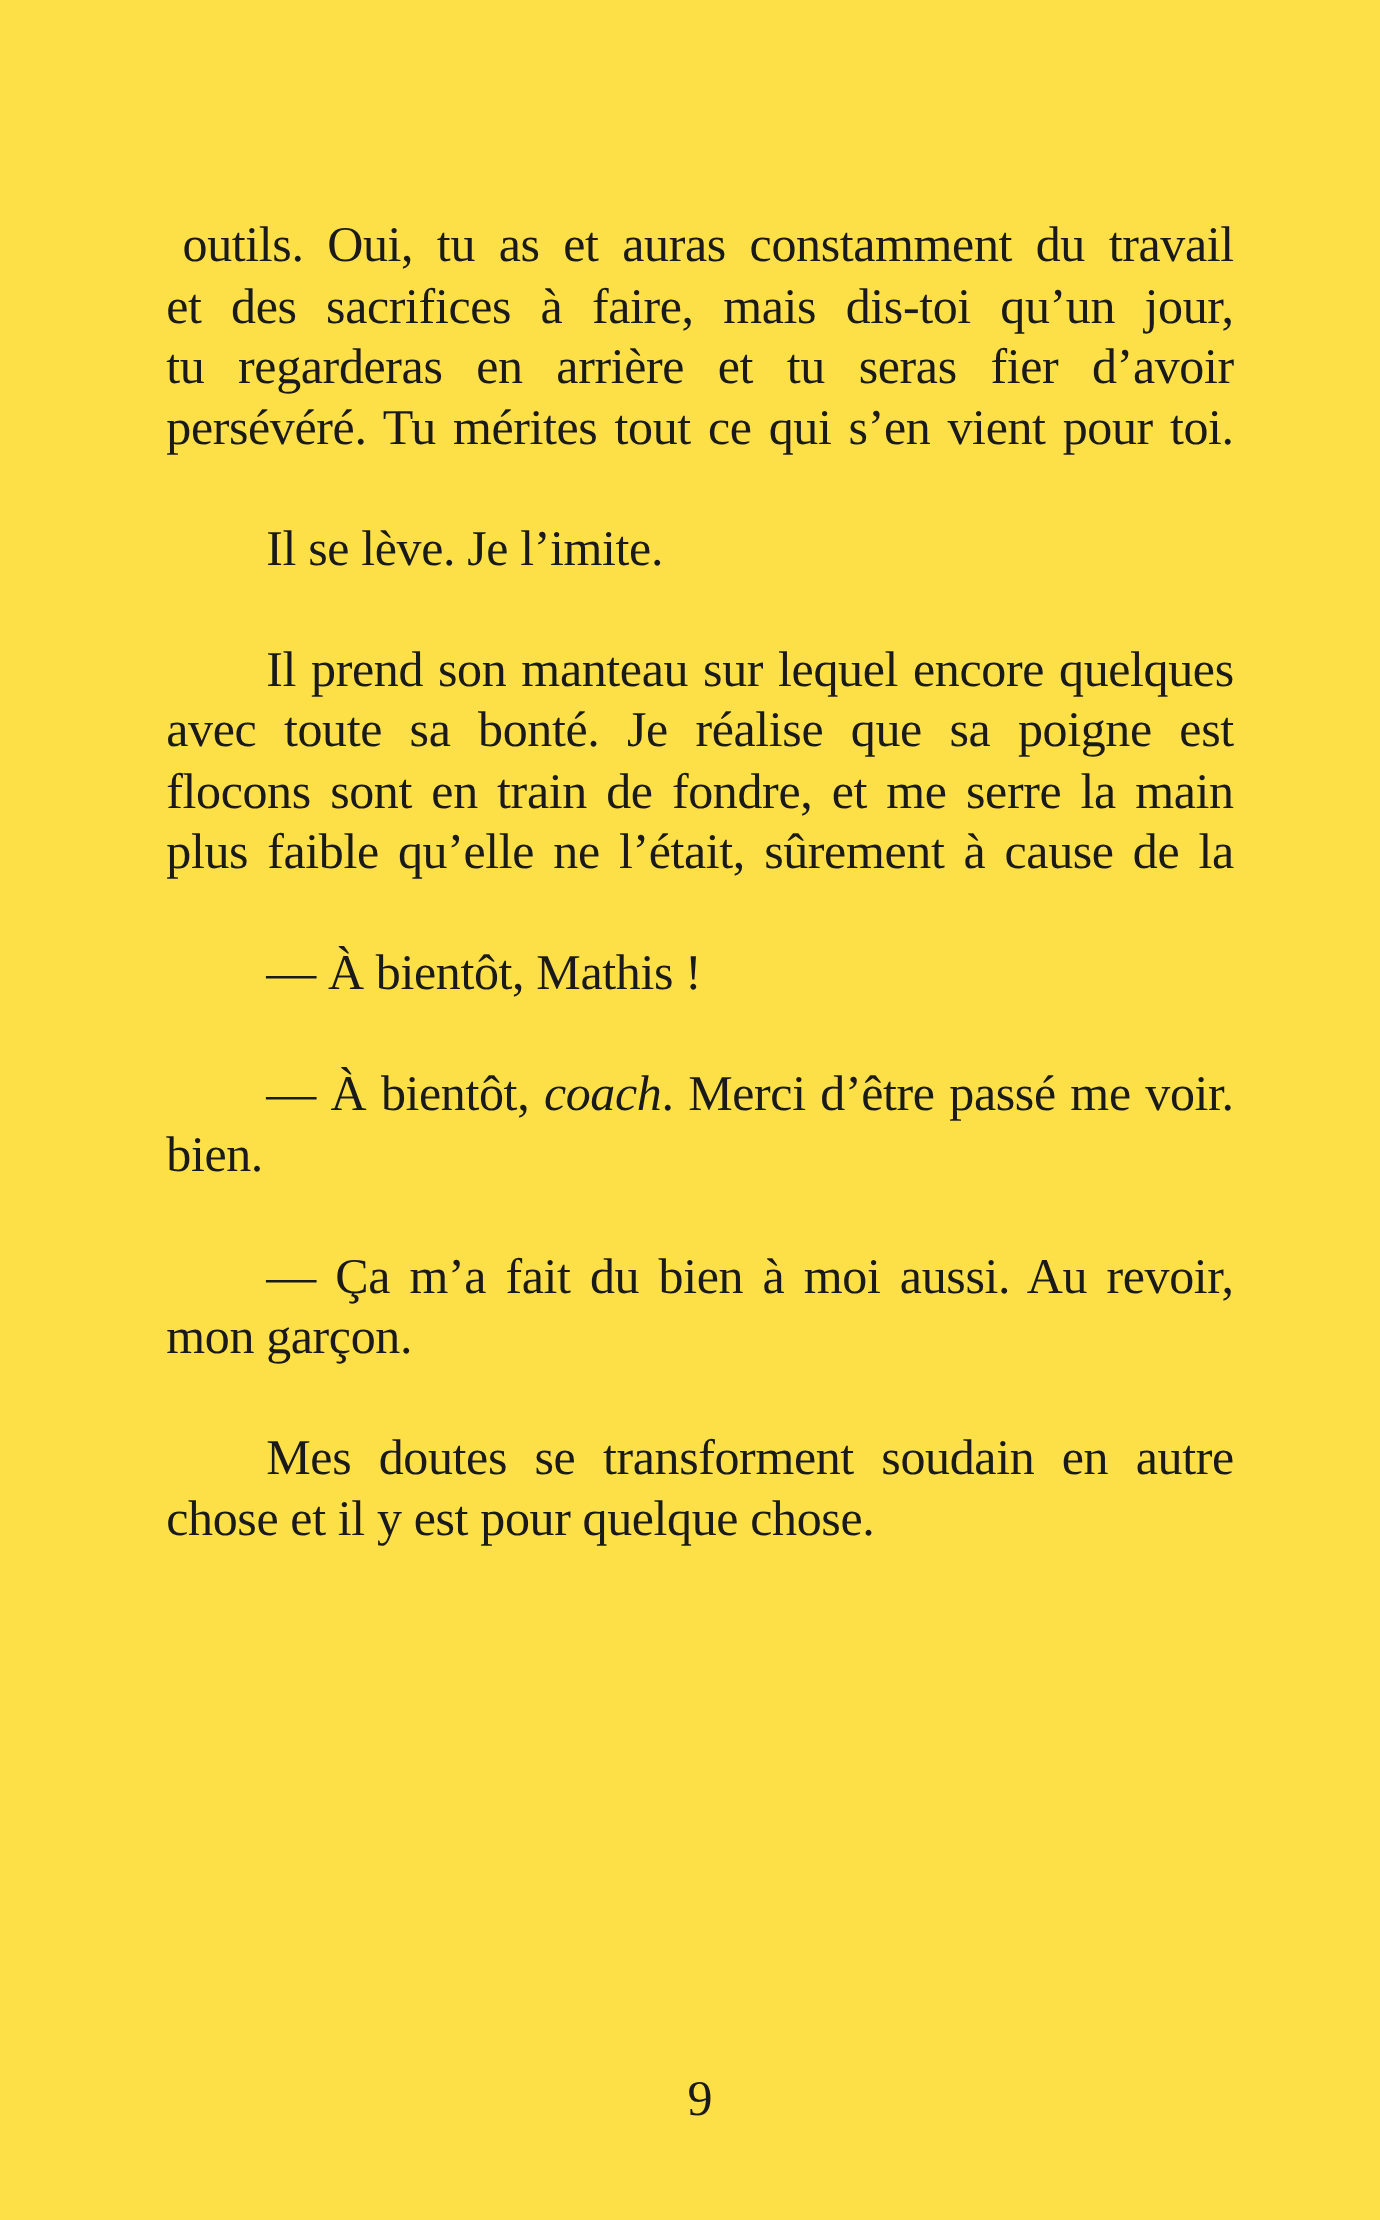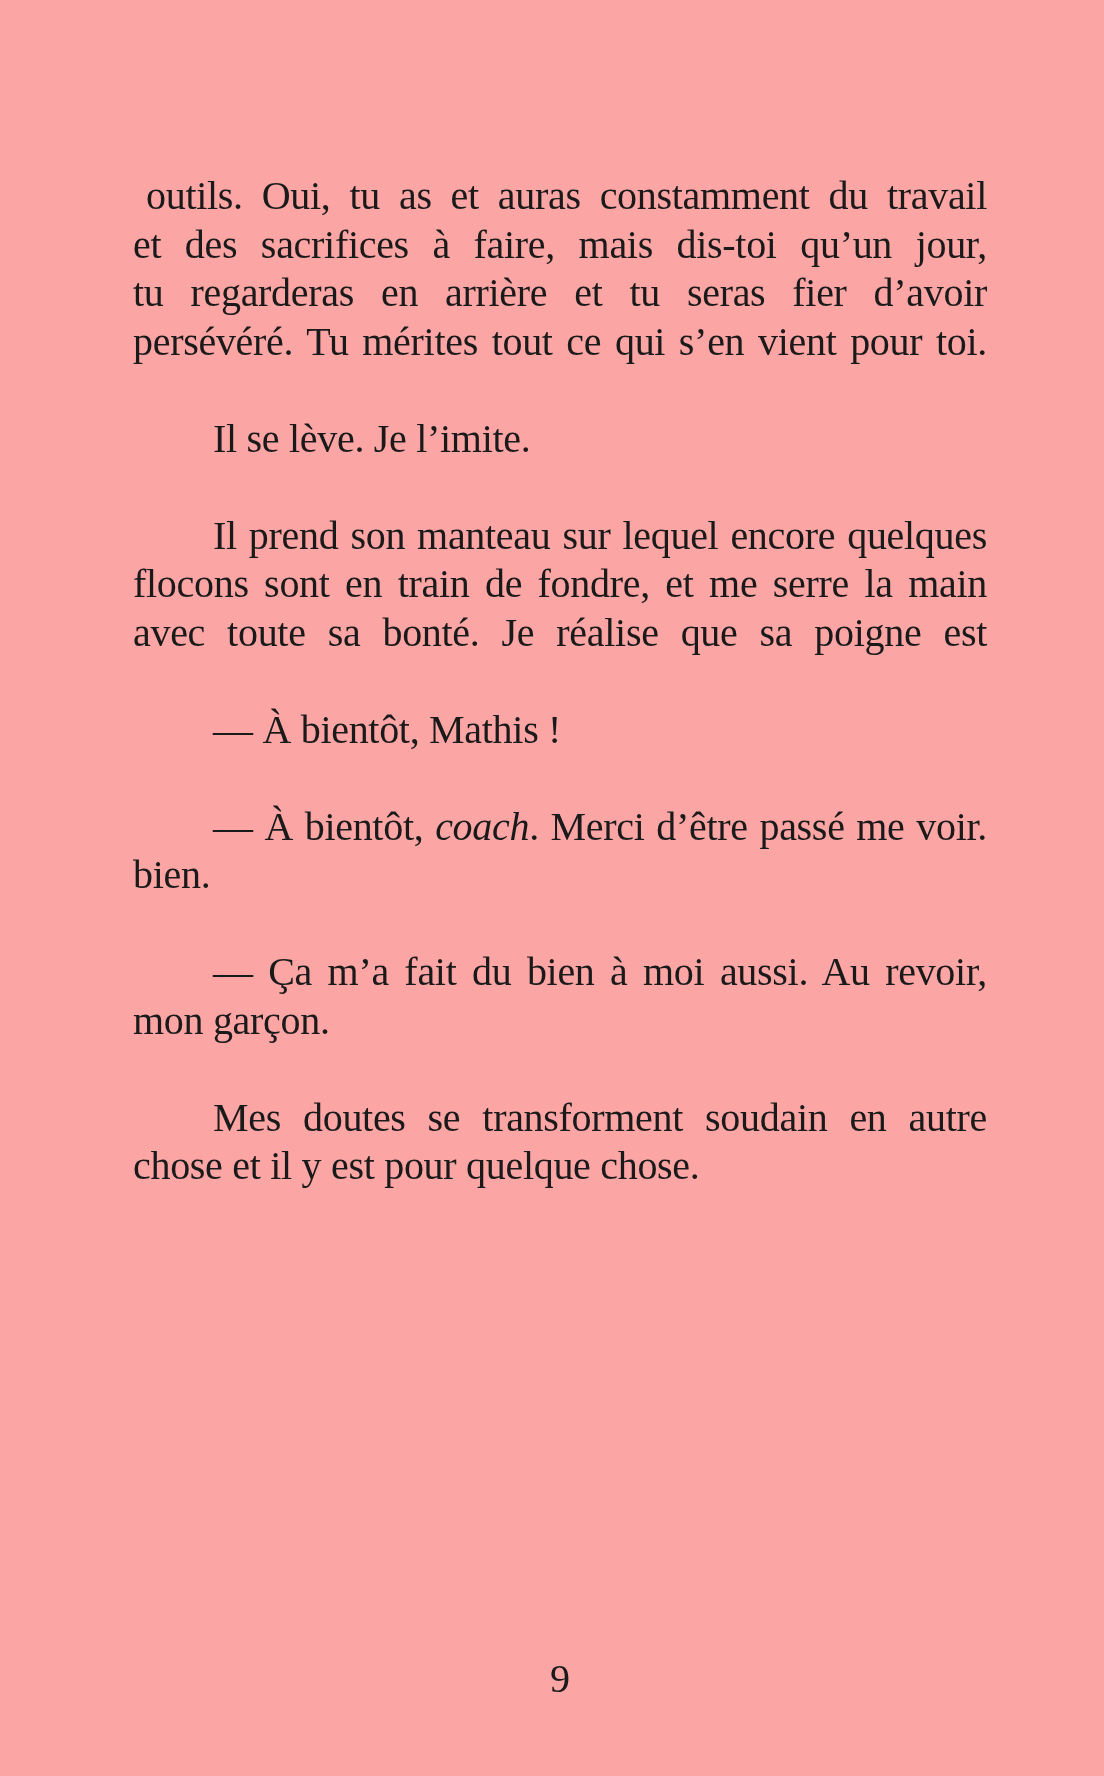--- a/index.html
+++ b/index.html
@@ -11,21 +11,21 @@
     height: 1776px;
     position: relative;
     background: #ffffff;
     color: #1a1a1a;
     font-family: "Liberation Serif", "DejaVu Serif", serif;
     overflow: hidden;
   }
   .page {
     position: absolute;
     inset: 0;
-    background: #fca5a5;
+    background: #fde047;
   }
   .text-block {
     position: absolute;
     left: 133px;
     top: 172px;
     width: 854px;
     font-size: 40px;
     line-height: 48.5px;
     letter-spacing: -0.3px;
   }
@@ -79,22 +79,23 @@
       <span class="line fill">tu regarderas en arrière et tu seras fier d’avoir</span>
       <span class="line fill">persévéré. Tu mérites tout ce qui s’en vient pour toi.</span>
     </p>
 
     <p class="para">
       <span class="line ind">Il se lève. Je l’imite.</span>
     </p>
 
     <p class="para">
       <span class="line fill ind">Il prend son manteau sur lequel encore quelques</span>
+      <span class="line fill">avec toute sa bonté. Je réalise que sa poigne est</span>
       <span class="line fill">flocons sont en train de fondre, et me serre la main</span>
-      <span class="line fill">avec toute sa bonté. Je réalise que sa poigne est</span>
+      <span class="line fill">plus faible qu’elle ne l’était, sûrement à cause de la</span>
     </p>
 
     <p class="para">
       <span class="line ind">— À bientôt, Mathis !</span>
     </p>
 
     <p class="para">
       <span class="line fill ind"><span>— À bientôt, </span><em>coach</em><span>. Merci d’être passé me voir.</span></span>
       <span class="line">bien.</span>
     </p>

